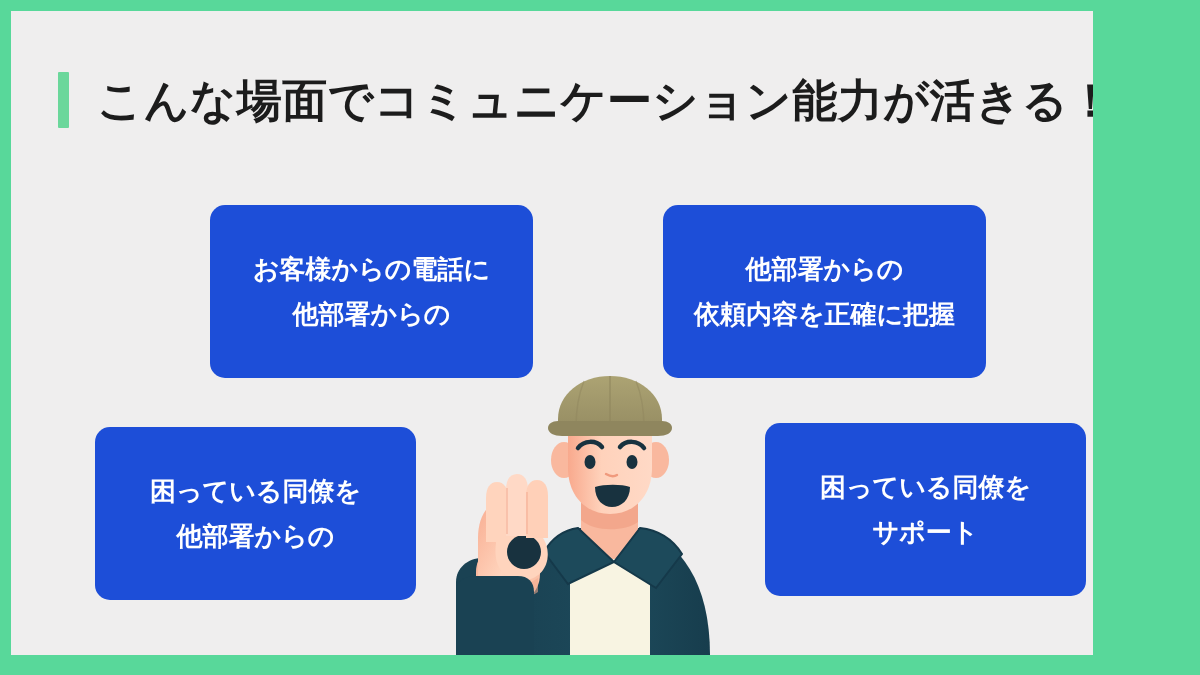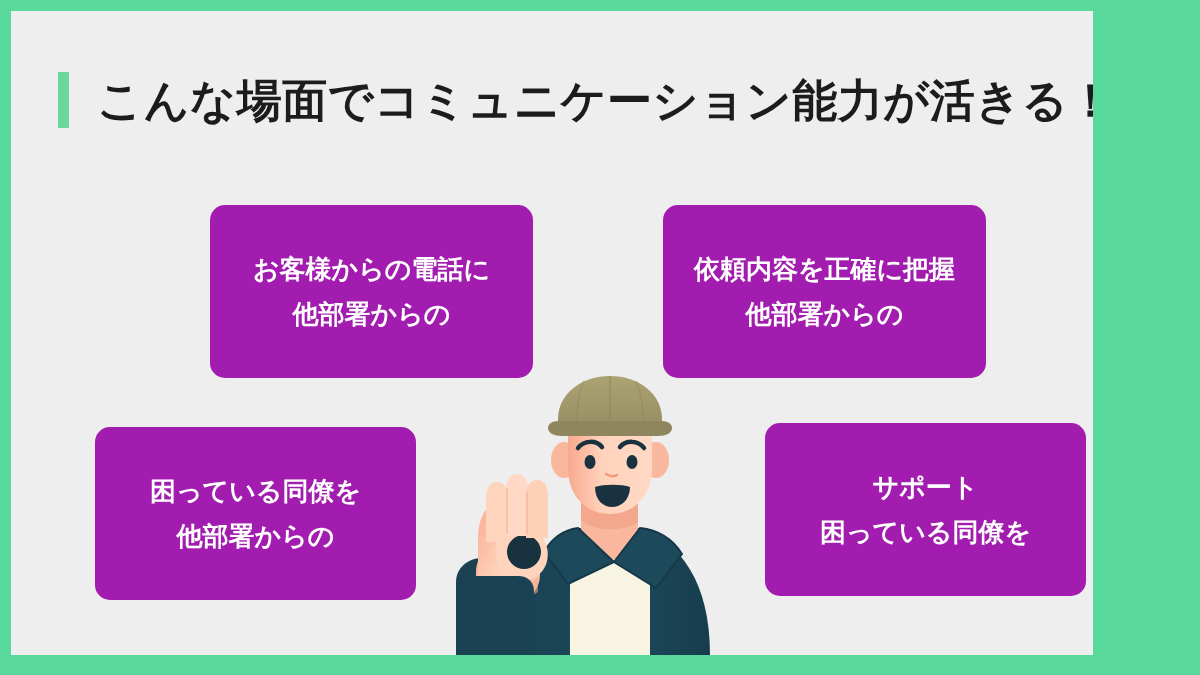--- a/index.html
+++ b/index.html
@@ -41,21 +41,21 @@
     font-weight:bold;
     color:#1c1c1c;
     letter-spacing:0.5px;
     white-space:nowrap;
     line-height:1;
   }
 
   
   .card {
     position:absolute;
-    background:#a21caf;
+    background:#1d4ed8;
     border-radius:15px;
     display:flex;
     flex-direction:column;
     align-items:center;
     justify-content:center;
     color:#ffffff;
     font-weight:bold;
     font-size:26px;
     line-height:1.72;
     text-align:center;
@@ -170,28 +170,28 @@
         <path d="M38 279 L38 214 C38 206 46 200 58 200 L100 200 C110 200 116 206 116 216 L116 279 Z" fill="#1a4253"></path>
       </svg>
     </div>
 
     <div class="card" id="card-tl">
       <span class="ln">お客様からの電話に</span>
       <span class="ln">他部署からの</span>
     </div>
 
     <div class="card" id="card-tr">
+      <span class="ln">他部署からの</span>
       <span class="ln">依頼内容を正確に把握</span>
-      <span class="ln">他部署からの</span>
     </div>
 
     <div class="card" id="card-bl">
       <span class="ln">困っている同僚を</span>
       <span class="ln">他部署からの</span>
     </div>
 
     <div class="card" id="card-br">
+      <span class="ln">困っている同僚を</span>
       <span class="ln">サポート</span>
-      <span class="ln">困っている同僚を</span>
     </div>
 
   </div>
 </div>
 
 </body></html>

